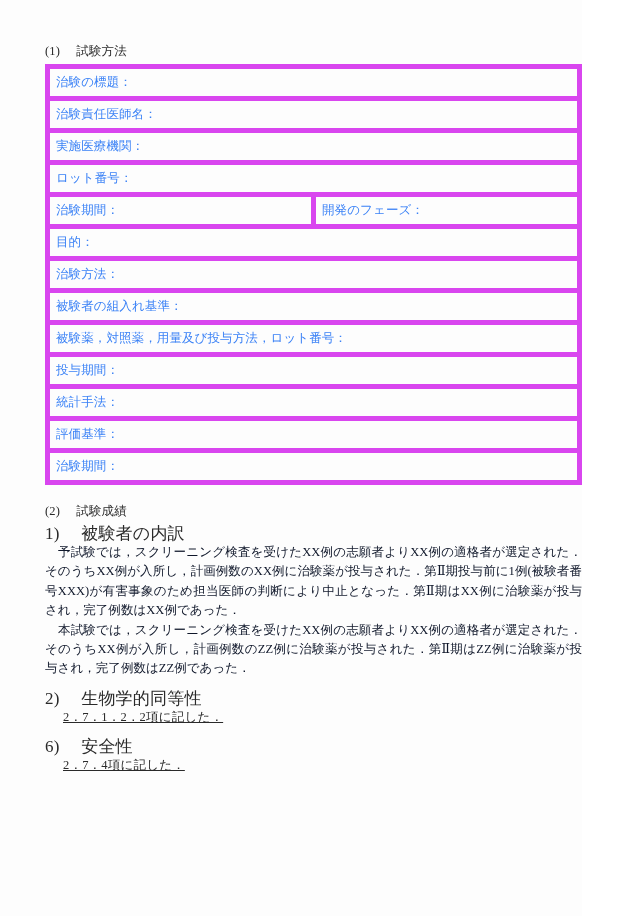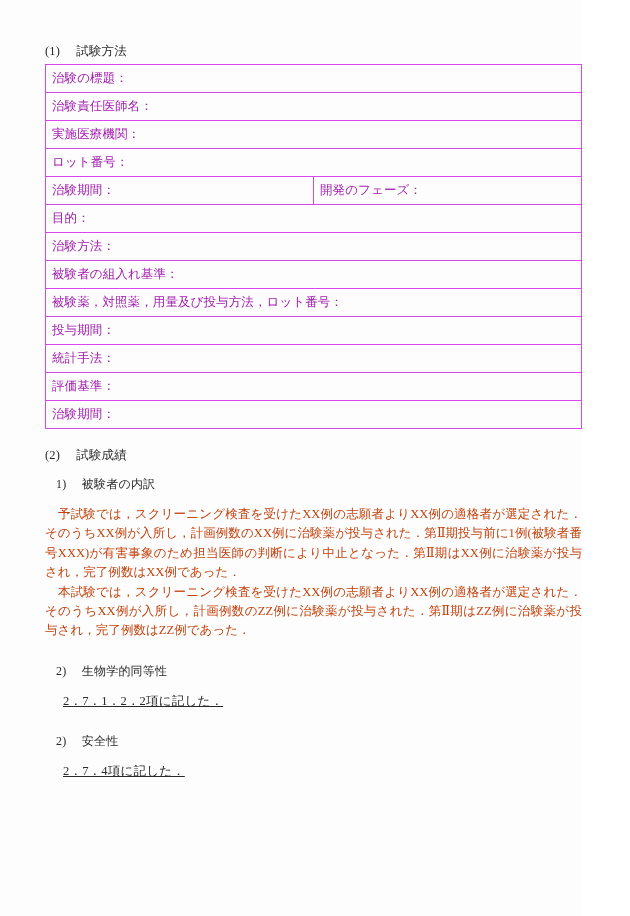--- a/index.html
+++ b/index.html
@@ -38,50 +38,50 @@
     letter-spacing: 0.2px;
   }
 
   table.form-table {
     border-collapse: collapse;
     width: 537px;
     table-layout: fixed;
     margin: 0;
   }
   table.form-table td {
-    border: 1px solid #d946ef;
+    border: 5px solid #d946ef;
     height: 24px;
     padding: 1px 8px 2px 6px;
     font-size: 12.5px;
     line-height: 20px;
     vertical-align: middle;
     letter-spacing: 0.1px;
-    color: #a21caf;
+    color: #3b82f6;
   }
 
   .block-spacer-lg { height: 17px; }
   .block-spacer-sm { height: 10px; }
 
   .sub-heading {
-    font-size: 12px;
+    font-size: 17px;
     line-height: 19px;
-    margin: 11px;
+    margin: 0;
     white-space: pre;
     letter-spacing: 0.2px;
   }
 
   p.body-para {
     font-size: 12.5px;
     line-height: 19.4px;
     margin: 0;
     text-indent: 13px;
     text-align: justify;
     text-justify: inter-character;
     letter-spacing: 0.05px;
-    color: #c2410c;
+    color: #0f172a;
   }
 
   .ref-line {
     font-size: 12.5px;
     line-height: 19px;
     margin: 0;
     padding-left: 18px;
     white-space: pre;
     letter-spacing: 0.2px;
     text-decoration: underline;
@@ -151,18 +151,18 @@
     <p class="body-para">本試験では，スクリーニング検査を受けたXX例の志願者よりXX例の適格者が選定された．そのうちXX例が入所し，計画例数のZZ例に治験薬が投与された．第Ⅱ期はZZ例に治験薬が投与され，完了例数はZZ例であった．</p>
 
     <div class="block-spacer-sm"></div>
 
     <div class="sub-heading">2)　 生物学的同等性</div>
 
     <div class="ref-line">2．7．1．2．2項に記した．</div>
 
     <div class="block-spacer-sm"></div>
 
-    <div class="sub-heading">2)　 安全性</div>
+    <div class="sub-heading">6)　 安全性</div>
 
     <div class="ref-line">2．7．4項に記した．</div>
 
   </div>
 </div>
 
 </body></html>

